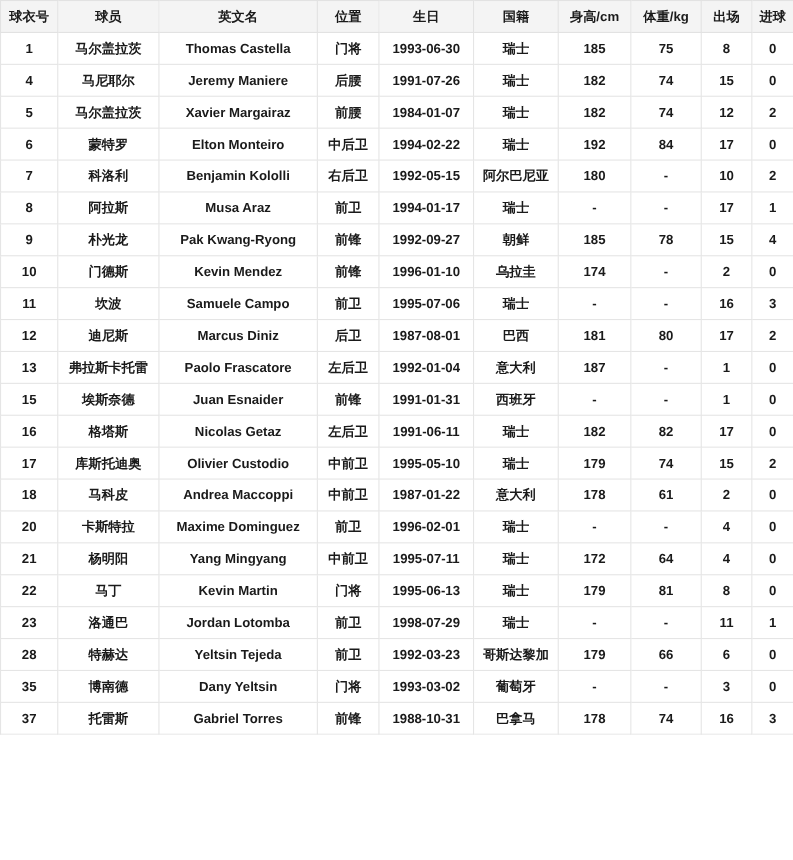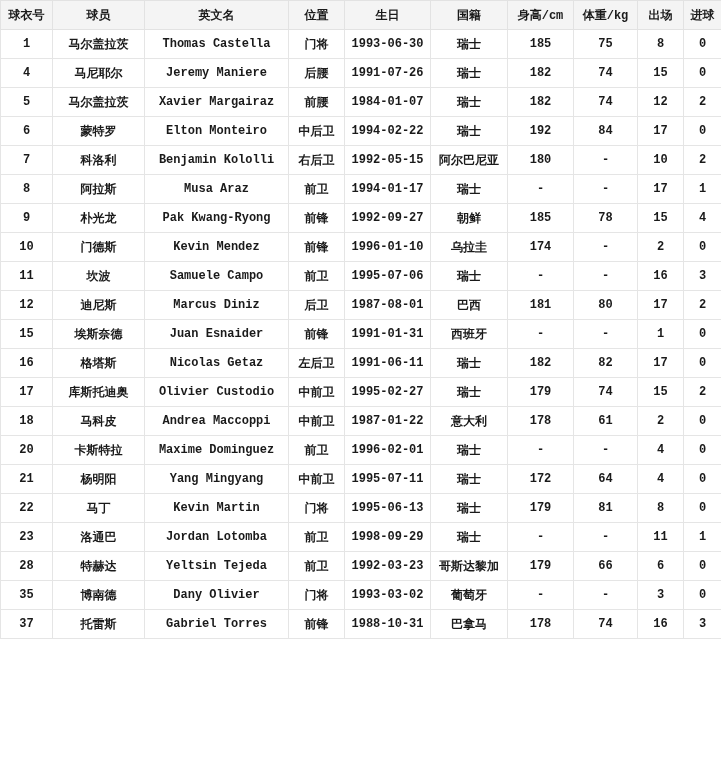--- a/index.html
+++ b/index.html
@@ -11,21 +11,20 @@
   html,body{margin:0;padding:0;background:#fff;}
   body{
     width:721px;
     font-family:"Liberation Sans","DejaVu Sans",sans-serif;
     color:var(--text-color);
   }
   table.roster{
     width:721px;
     border-collapse:collapse;
     table-layout:fixed;
-    font-family:Liberation Mono, monospace;
   }
   table.roster th, table.roster td{
     border:1px solid var(--border-color);
     text-align:center;
     vertical-align:middle;
     font-size:12px;
     font-weight:bold;
     height:28px;
     padding:0 2px;
     overflow:hidden;
@@ -195,20 +194,32 @@
         <td>Marcus Diniz</td>
         <td>后卫</td>
         <td>1987-08-01</td>
         <td>巴西</td>
         <td>181</td>
         <td>80</td>
         <td>17</td>
         <td>2</td>
       </tr>
       <tr>
+        <td>13</td>
+        <td>弗拉斯卡托雷</td>
+        <td>Paolo Frascatore</td>
+        <td>左后卫</td>
+        <td>1992-01-04</td>
+        <td>意大利</td>
+        <td>187</td>
+        <td>-</td>
+        <td>1</td>
+        <td>0</td>
+      </tr>
+      <tr>
         <td>15</td>
         <td>埃斯奈德</td>
         <td>Juan Esnaider</td>
         <td>前锋</td>
         <td>1991-01-31</td>
         <td>西班牙</td>
         <td>-</td>
         <td>-</td>
         <td>1</td>
         <td>0</td>
@@ -223,21 +234,21 @@
         <td>182</td>
         <td>82</td>
         <td>17</td>
         <td>0</td>
       </tr>
       <tr>
         <td>17</td>
         <td>库斯托迪奥</td>
         <td>Olivier Custodio</td>
         <td>中前卫</td>
-        <td>1995-02-27</td>
+        <td>1995-05-10</td>
         <td>瑞士</td>
         <td>179</td>
         <td>74</td>
         <td>15</td>
         <td>2</td>
       </tr>
       <tr>
         <td>18</td>
         <td>马科皮</td>
         <td>Andrea Maccoppi</td>
@@ -283,21 +294,21 @@
         <td>179</td>
         <td>81</td>
         <td>8</td>
         <td>0</td>
       </tr>
       <tr>
         <td>23</td>
         <td>洛通巴</td>
         <td>Jordan Lotomba</td>
         <td>前卫</td>
-        <td>1998-09-29</td>
+        <td>1998-07-29</td>
         <td>瑞士</td>
         <td>-</td>
         <td>-</td>
         <td>11</td>
         <td>1</td>
       </tr>
       <tr>
         <td>28</td>
         <td>特赫达</td>
         <td>Yeltsin Tejeda</td>
@@ -305,21 +316,21 @@
         <td>1992-03-23</td>
         <td>哥斯达黎加</td>
         <td>179</td>
         <td>66</td>
         <td>6</td>
         <td>0</td>
       </tr>
       <tr>
         <td>35</td>
         <td>博南德</td>
-        <td>Dany Olivier</td>
+        <td>Dany Yeltsin</td>
         <td>门将</td>
         <td>1993-03-02</td>
         <td>葡萄牙</td>
         <td>-</td>
         <td>-</td>
         <td>3</td>
         <td>0</td>
       </tr>
       <tr>
         <td>37</td>

